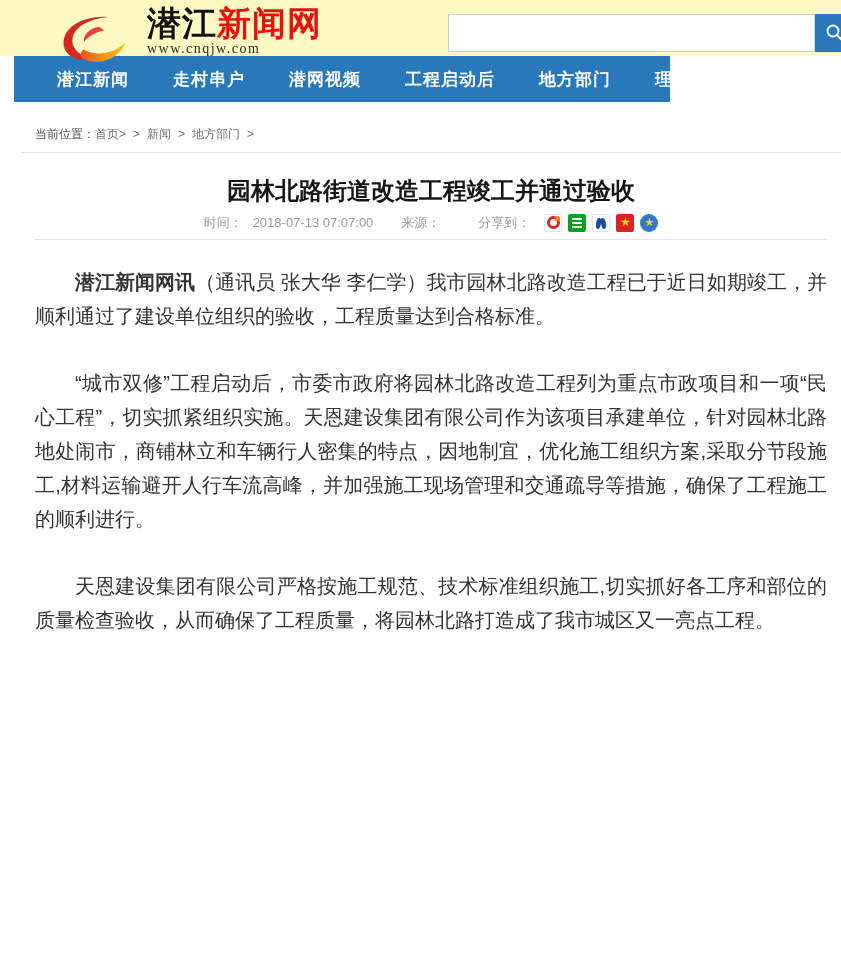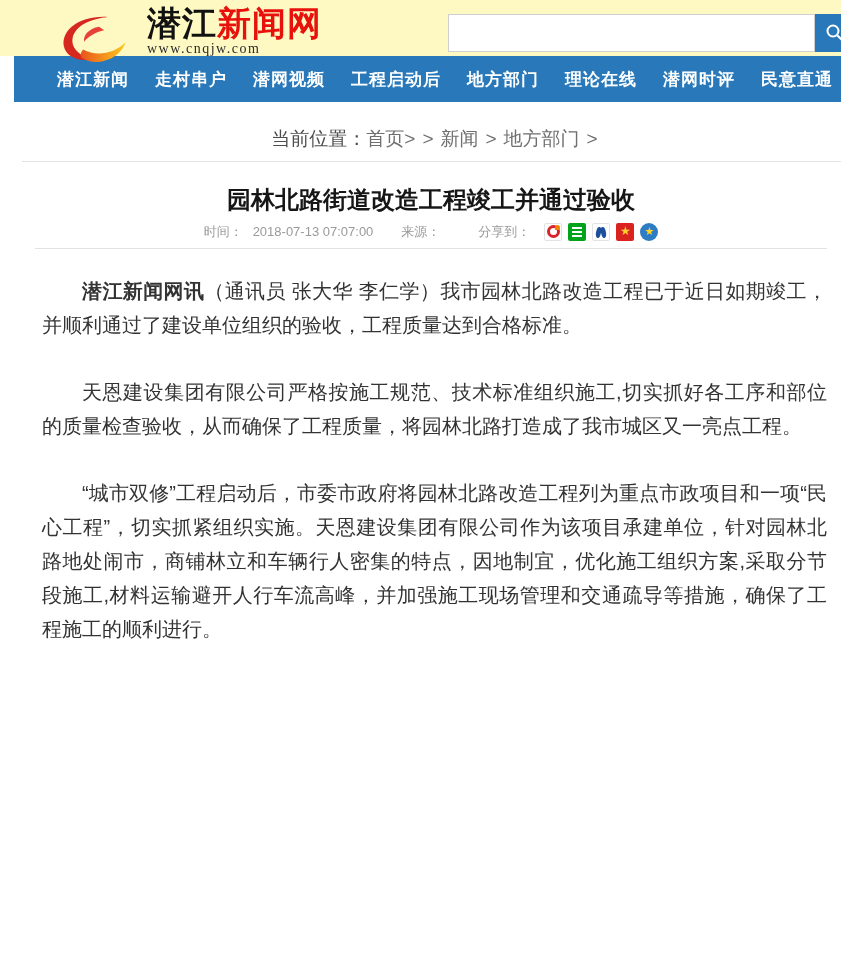--- a/index.html
+++ b/index.html
@@ -19,33 +19,33 @@
   .logo-title .black { color:#111; }
   .logo-title .red { color:#e8120c; }
   .logo-url { font-family:"Liberation Serif","DejaVu Serif",serif; font-size:14px; color:#2b2b2b; letter-spacing:1.5px; margin-top:2px; }
 
   .search-wrap { position:absolute; right:0; top:14px; display:flex; align-items:stretch; }
   .search-input { width:367px; height:38px; border:1px solid #cfcfcf; outline:none; padding:0 10px; font-size:14px; color:#333; }
   .search-btn { width:40px; height:38px; margin-right:-14px; background:#2979ba; border:none; display:flex; align-items:center; justify-content:center; cursor:pointer; }
 
   
   .nav {
-    margin-left:14px; width:827px; height:46px; background:#2979ba;
-    display:flex; align-items:center; padding-left:43px; gap:26px; overflow:hidden;
+    margin-left:14px; width:656px; height:46px; background:#2979ba;
+    display:flex; align-items:center; padding-left:43px; gap:44px; overflow:hidden;
   }
   .nav-item {
     color:#fff; font-size:17px; font-weight:700; letter-spacing:1px;
     white-space:nowrap; cursor:pointer; flex:0 0 auto;
   }
 
   
   .breadcrumb {
     margin-left:22px; padding:24px 0 9px 13px;
     border-bottom:1px solid #e2e2e2;
-    font-size:19px; color:#4d4d4d;text-align:center;
+    font-size:12px; color:#4d4d4d;
   }
   .breadcrumb .part { color:#6f6f6f; margin-right:7px; cursor:pointer; }
   .breadcrumb .sep { color:#6f6f6f; margin-right:7px; cursor:default; }
 
   
   .article { margin:0 14px 0 35px; width:792px; }
   .article-title {
     margin:18px 0 2px; text-align:center;
     font-family:"Liberation Serif","DejaVu Serif",serif;
     font-size:24px; line-height:40px; font-weight:700; color:#161616;
@@ -67,21 +67,21 @@
   .icon-renmin::after { content:""; position:absolute; right:3px; top:3px; width:5px; height:11px; background:#1e4f9c; border-radius:50% 50% 60% 40%; transform:rotate(-14deg); }
 
   .icon-qzone { background:#d8231f; color:#ffd12a; font-size:12px; line-height:17px; text-align:center; }
   .icon-qzone::before { content:"★"; }
 
   .icon-qqstar { background:#2e7cc3; border-radius:50%; color:#ffd12a; font-size:11px; line-height:17px; text-align:center; }
   .icon-qqstar::before { content:"★"; }
 
   .meta-divider { margin:7px 0 0; border-bottom:1px solid #e2e2e2; }
 
-  .article-body { padding-top:25px;margin-left:7px; }
+  .article-body { padding-top:25px; }
   .article-body p {
     margin:0 0 33px; font-size:20px; line-height:34px; color:#333;
     text-indent:2em; text-align:justify;
   }
   .lead { font-weight:700; }
 </style>
 </head>
 <body>
 
 <div class="header">
@@ -151,16 +151,16 @@
         <span class="sicon icon-qzone"></span>
         <span class="sicon icon-qqstar"></span>
       </span>
     </span>
   </div>
 
   <div class="meta-divider"></div>
 
   <div class="article-body">
     <p><span class="lead">潜江新闻网讯</span><span>（通讯员 张大华 李仁学）我市园林北路改造工程已于近日如期竣工，并顺利通过了建设单位组织的验收，工程质量达到合格标准。</span></p>
+    <p>“城市双修”工程启动后，市委市政府将园林北路改造工程列为重点市政项目和一项“民心工程”，切实抓紧组织实施。天恩建设集团有限公司作为该项目承建单位，针对园林北路地处闹市，商铺林立和车辆行人密集的特点，因地制宜，优化施工组织方案,采取分节段施工,材料运输避开人行车流高峰，并加强施工现场管理和交通疏导等措施，确保了工程施工的顺利进行。</p>
     <p>天恩建设集团有限公司严格按施工规范、技术标准组织施工,切实抓好各工序和部位的质量检查验收，从而确保了工程质量，将园林北路打造成了我市城区又一亮点工程。</p>
-    <p>“城市双修”工程启动后，市委市政府将园林北路改造工程列为重点市政项目和一项“民心工程”，切实抓紧组织实施。天恩建设集团有限公司作为该项目承建单位，针对园林北路地处闹市，商铺林立和车辆行人密集的特点，因地制宜，优化施工组织方案,采取分节段施工,材料运输避开人行车流高峰，并加强施工现场管理和交通疏导等措施，确保了工程施工的顺利进行。</p>
   </div>
 </div>
 
 </body></html>

